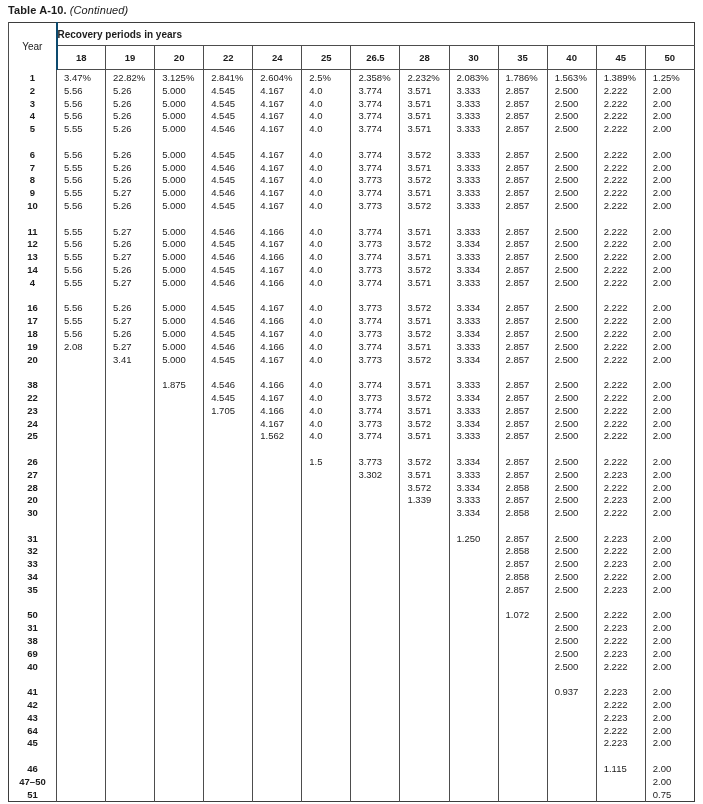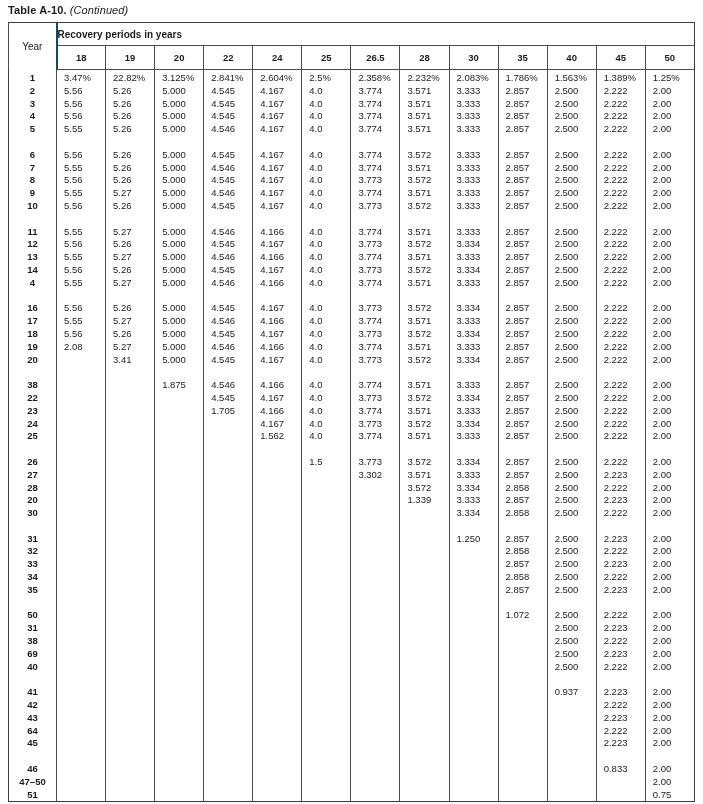--- a/index.html
+++ b/index.html
@@ -976,21 +976,21 @@
           <td class="vc"></td>
           <td class="vc"></td>
           <td class="vc"></td>
           <td class="vc"></td>
           <td class="vc"></td>
           <td class="vc"></td>
           <td class="vc"></td>
           <td class="vc"></td>
           <td class="vc"></td>
           <td class="vc"></td>
-          <td class="vc">0.833</td>
+          <td class="vc">1.115</td>
           <td class="vc">2.00</td>
         </tr>
         <tr>
           <td class="yc">47–50</td>
           <td class="vc"></td>
           <td class="vc"></td>
           <td class="vc"></td>
           <td class="vc"></td>
           <td class="vc"></td>
           <td class="vc"></td>

